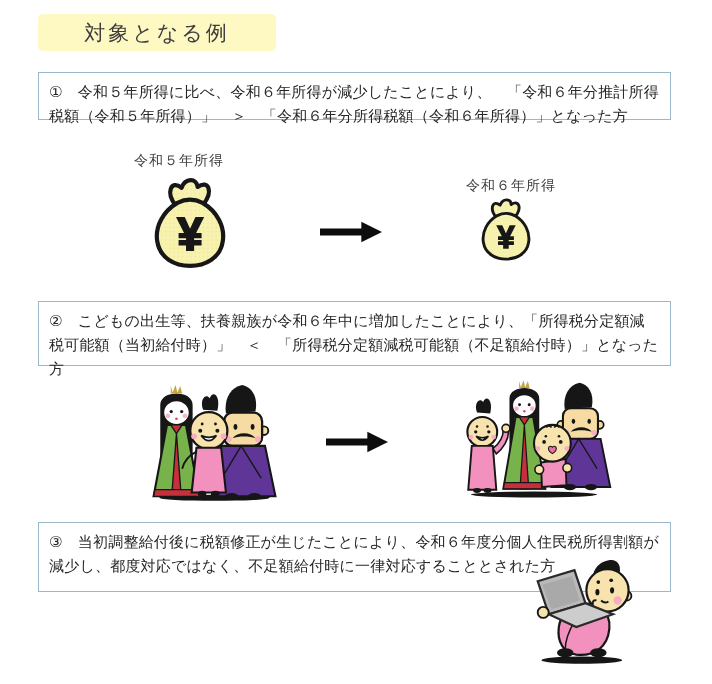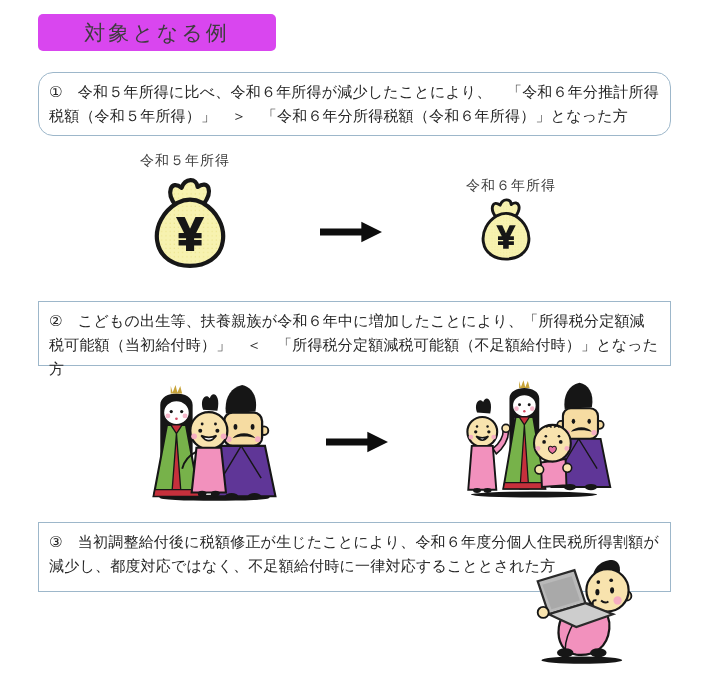--- a/index.html
+++ b/index.html
@@ -3,43 +3,43 @@
 <meta charset="utf-8">
 <style>
   * { margin:0; padding:0; box-sizing:border-box; }
   html,body { background:#ffffff; }
   body { font-family:"Liberation Sans","DejaVu Sans",sans-serif; }
   .page {
     position:relative; width:712px; height:684px; background:#ffffff; overflow:hidden;
   }
   .title-box {
     position:absolute; left:38px; top:14px; width:238px; height:37px;
-    background:#d946ef; border-radius:5px;
+    background:#fef9c3; border-radius:5px;
     display:flex; align-items:center; justify-content:center;
   }
   .title-box span {
     font-size:21px; color:#3d3d3d; letter-spacing:3px;
   }
   .cond-box {
     position:absolute; left:38px; width:633px;
     border:1.6px solid #9db7ca; background:#ffffff;
     padding:7px 10px 6px 10px;
     z-index:1;
   }
   .cond-box span {
     font-size:15px; line-height:1.6; color:#262626;
     word-break:break-all; letter-spacing:0.2px;
   }
-  .box1 { top:72px;  height:64px;border-radius:15px; }
+  .box1 { top:72px;  height:48px; }
   .box2 { top:301px; height:65px; }
   .box3 { top:522px; height:70px; }
   .bag-label {
     position:absolute; font-size:14px; color:#3f3f3f; letter-spacing:1px;
   }
-  .label1 { left:140px; top:152px; }
+  .label1 { left:134px; top:152px; }
   .label2 { left:466px; top:177px; }
   .abs { position:absolute; }
   .laptop-char { z-index:2; }
 </style>
 </head>
 <body>
 
 <div class="page">
 
   <div class="title-box">

